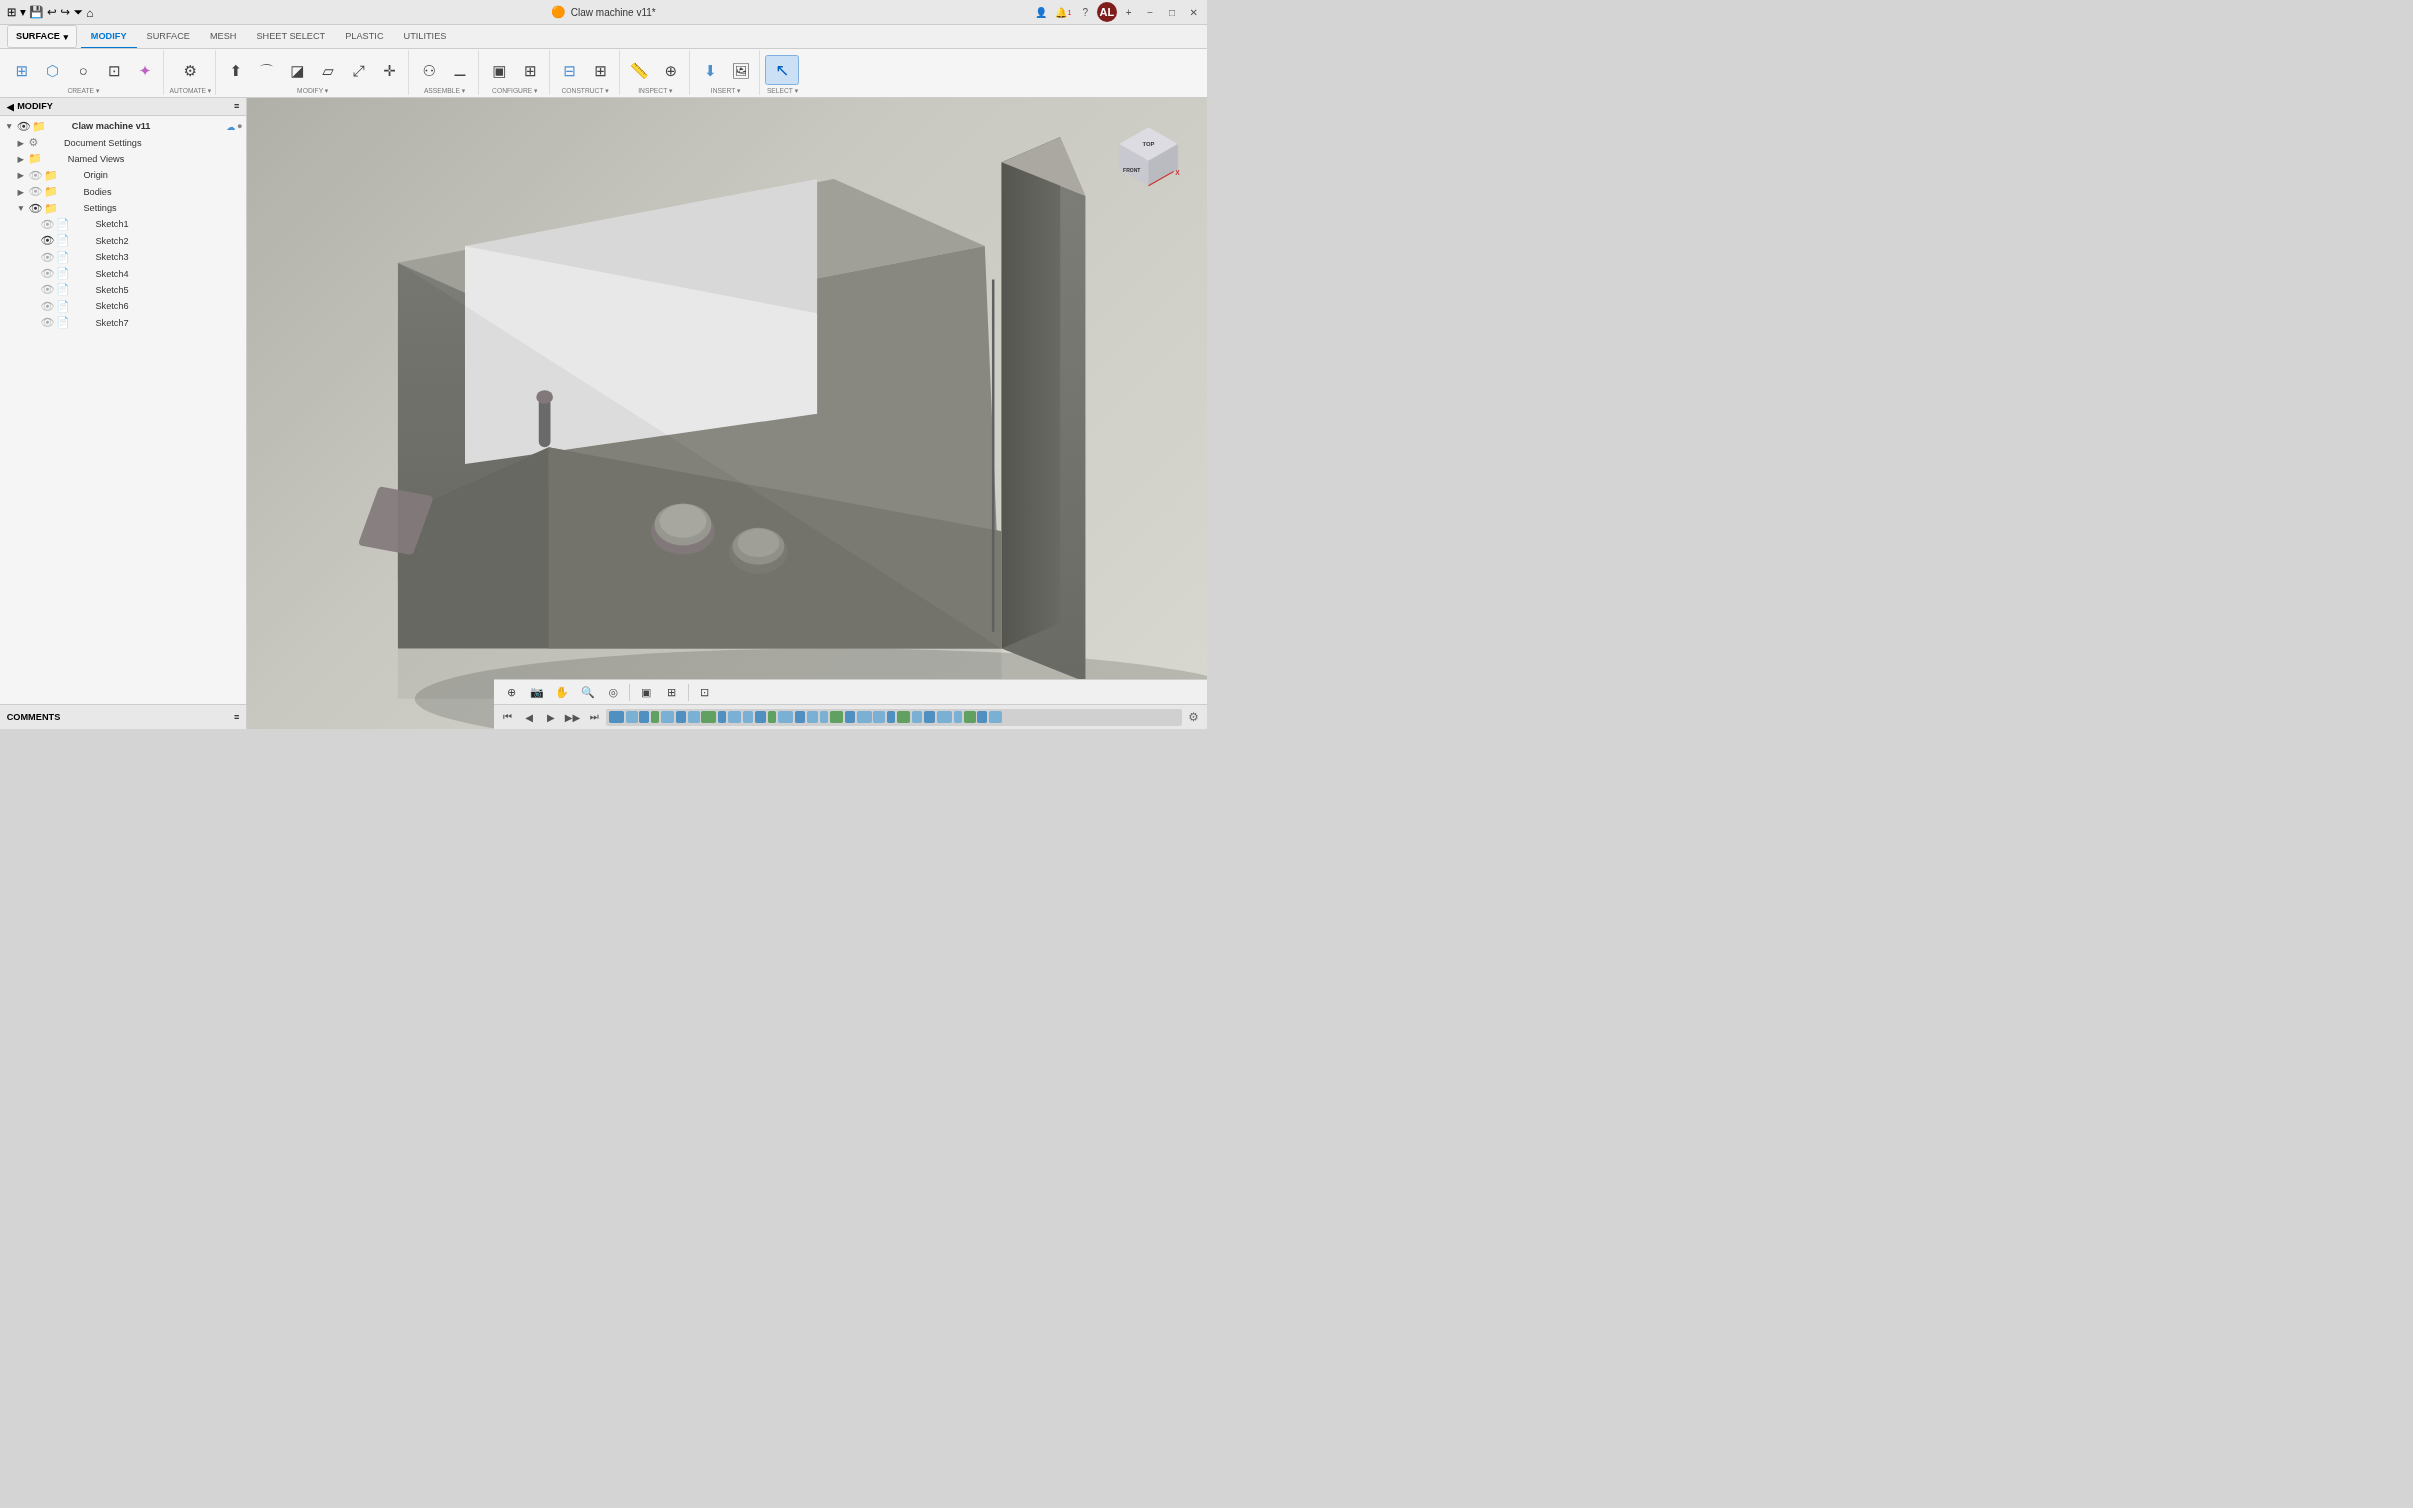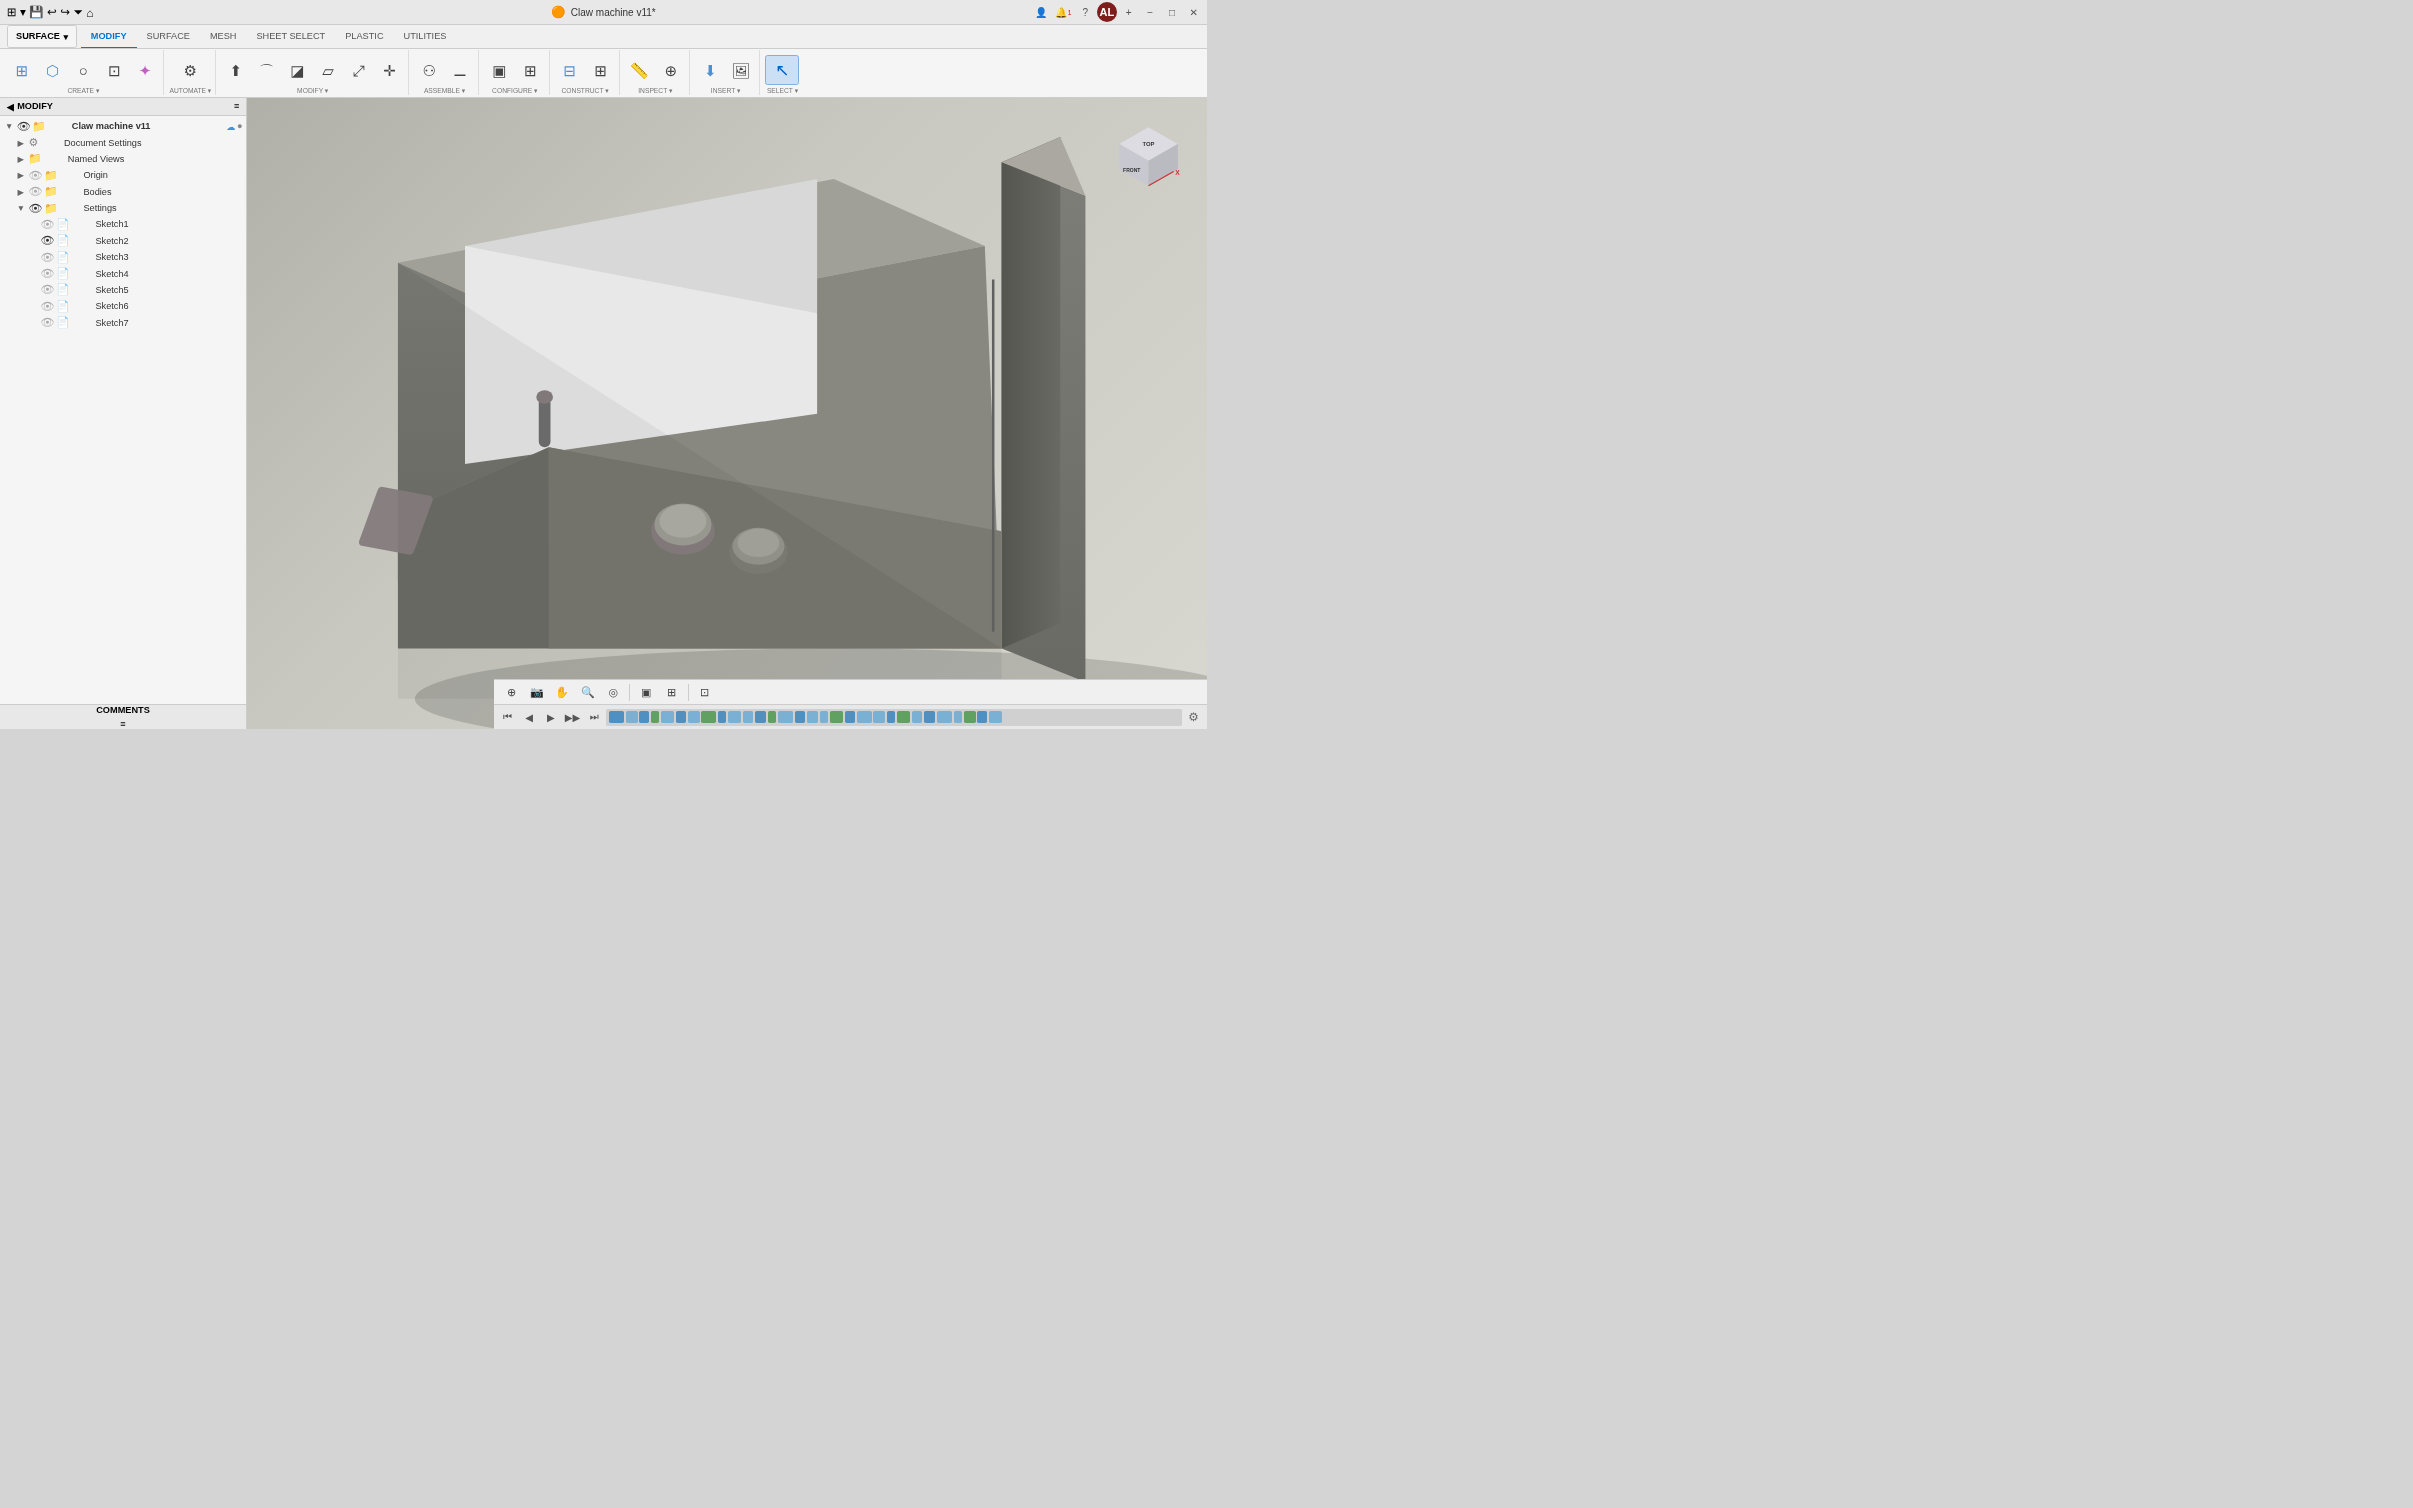--- a/index.html
+++ b/index.html
@@ -188,21 +188,20 @@
     #comments-bar {
       height: 25px;
       background: #e8e8e8;
       border-top: 0.8px solid #ccc;
       display: flex;
       align-items: center;
       justify-content: space-between;
       padding: 0 6.7px;
       font-size: 9.2px;
       font-weight: 600;
-      flex-direction: column;
     }
 
     
     #viewport {
       flex: 1;
       background: #c8c8c0;
       position: relative;
       overflow: hidden;
     }
 

